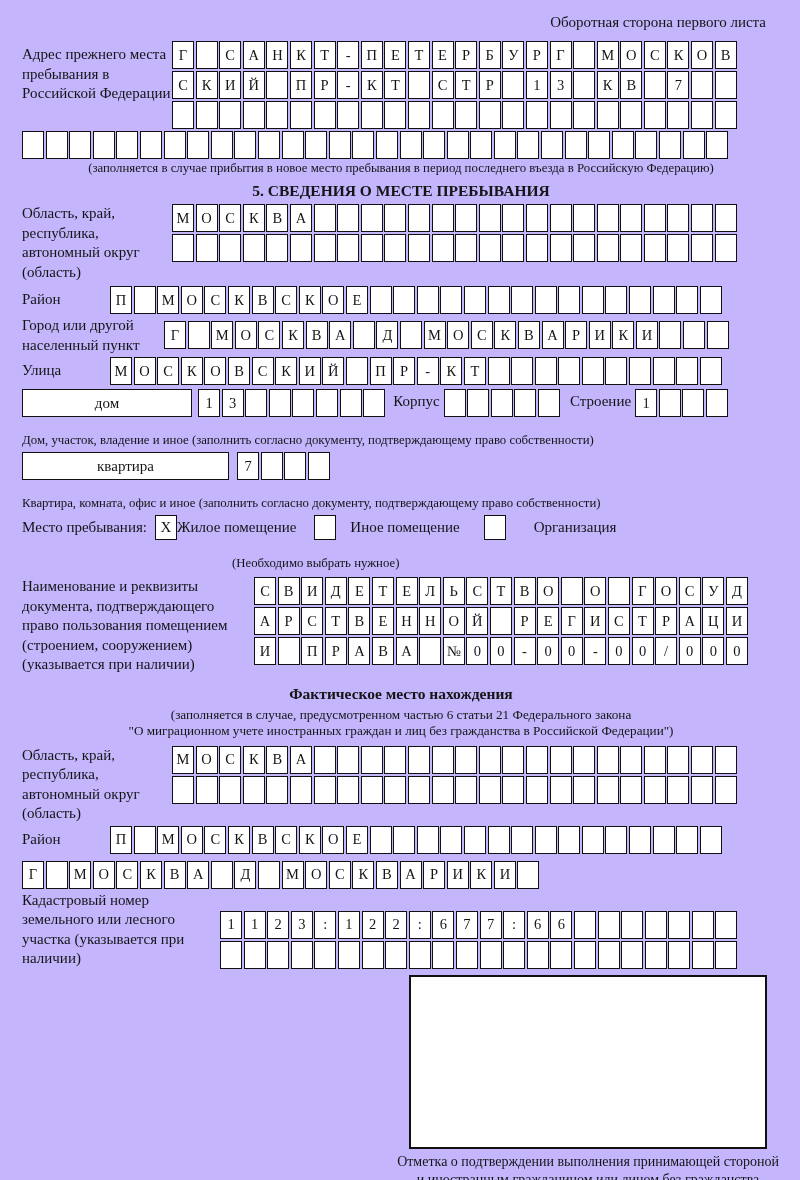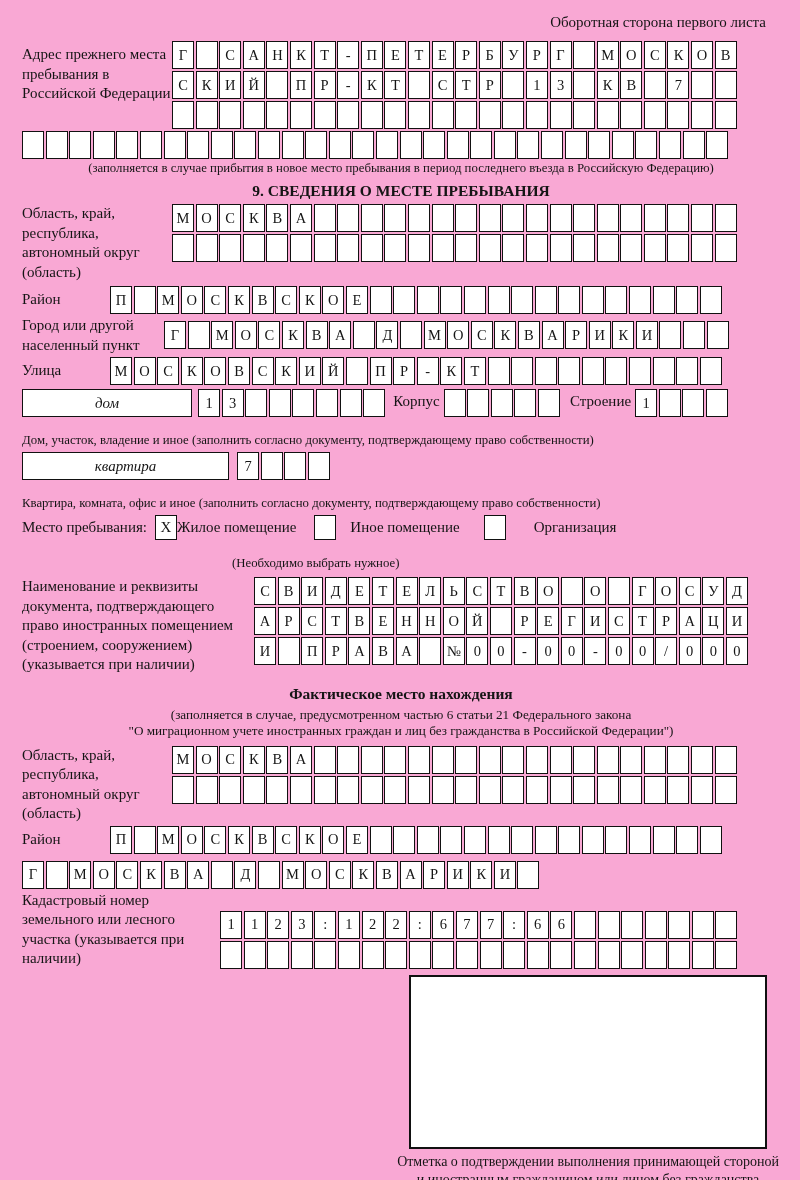--- a/index.html
+++ b/index.html
@@ -1,18 +1,18 @@
 <!DOCTYPE html>
 <html><head>
 <meta charset="utf-8">
 <style>
   html,body{margin:0;padding:0;background:#ffffff;}
   .page{
     width:800px;height:1180px;box-sizing:border-box;position:relative;
-    background:#f9a8d4;color:#151515;
+    background:#c4b5fd;color:#151515;
     font-family:"Liberation Serif", "DejaVu Serif", serif;
     padding:14px 20px 0 22px;overflow:hidden;
   }
   .hdr{text-align:right;font-size:15px;padding-right:14px;}
   .fieldrow{display:flex;align-items:flex-start;}
   .rlabel{font-size:15px;line-height:1.3;flex:none;}
   .pt4{padding-top:4px;}
   .w150{width:150px;}
   .w88{width:88px;}
   .w142{width:142px;}
@@ -22,21 +22,21 @@
   .cells{display:flex;gap:1.6px;flex:none;}
   .cell{
     width:20px;height:26px;border:1.7px solid #111;flex:none;background:#fff;
     display:flex;align-items:center;justify-content:center;
     font-size:14.5px;line-height:1;
   }
   .note{font-size:12.8px;text-align:center;margin-top:2px;}
   .note-left{font-size:12.8px;margin-top:16px;}
   .sec-title{font-weight:bold;font-size:15.5px;text-align:center;margin:6px 0 4px 0;}
   .namedbox{border:1.7px solid #111;height:26px;box-sizing:content-box;flex:none;
-    display:flex;align-items:center;justify-content:center;font-size:15px;background:#fff;font-style:italic;}
+    display:flex;align-items:center;justify-content:center;font-size:15px;background:#fff;}
   .houserow{display:flex;align-items:flex-start;margin-top:4px;}
   .inline-label{font-size:15px;padding-top:4px;flex:none;}
   .stayrow{display:flex;align-items:center;margin-top:4px;font-size:15px;}
   .chkbox{width:20px;height:23px;border:1.7px solid #111;flex:none;
     display:flex;align-items:center;justify-content:center;font-size:15px;background:#fff;}
   .fact-note{font-size:13.2px;text-align:center;line-height:1.25;}
   .confirm-wrap{margin-left:370px;width:392px;margin-top:6px;}
   .confirm-box{width:354px;height:170px;border:2px solid #111;margin:0 auto;background:#fff;}
   .confirm-caption{font-size:14px;line-height:1.3;text-align:center;margin-top:4px;}
   .mt2{margin-top:2px;} .mt4{margin-top:4px;} .mt6{margin-top:6px;}
@@ -159,21 +159,21 @@
       <div class="cell"></div>
       <div class="cell"></div>
       <div class="cell"></div>
       <div class="cell"></div>
       <div class="cell"></div>
       <div class="cell"></div>
       <div class="cell"></div>
     </div>
   <div class="note">(заполняется в случае прибытия в новое место пребывания в период последнего въезда в Российскую Федерацию)</div>
 
-  <div class="sec-title">9. СВЕДЕНИЯ О МЕСТЕ ПРЕБЫВАНИЯ</div>
+  <div class="sec-title">5. СВЕДЕНИЯ О МЕСТЕ ПРЕБЫВАНИЯ</div>
 
   <div class="fieldrow">
     <div class="rlabel w150">Область, край, республика, автономный округ (область)</div>
     <div class="rowscol">
       <div class="cells">
           <div class="cell">М</div>
           <div class="cell">О</div>
           <div class="cell">С</div>
           <div class="cell">К</div>
           <div class="cell">В</div>
@@ -366,21 +366,21 @@
     <span class="chkbox" style="margin-left:8px">X</span>
     <span style="">Жилое помещение</span>
     <span class="chkbox" style="margin-left:18px"></span>
     <span style="margin-left:14px">Иное помещение</span>
     <span class="chkbox" style="margin-left:24px"></span>
     <span style="margin-left:28px">Организация</span>
   </div>
   <div class="note-left" style="margin-left:210px">(Необходимо выбрать нужное)</div>
 
   <div class="fieldrow mt6">
-    <div class="rlabel w232">Наименование и реквизиты документа, подтверждающего право иностранных помещением (строением, сооружением) (указывается при наличии)</div>
+    <div class="rlabel w232">Наименование и реквизиты документа, подтверждающего право пользования помещением (строением, сооружением) (указывается при наличии)</div>
     <div class="rowscol">
       <div class="cells">
           <div class="cell">С</div>
           <div class="cell">В</div>
           <div class="cell">И</div>
           <div class="cell">Д</div>
           <div class="cell">Е</div>
           <div class="cell">Т</div>
           <div class="cell">Е</div>
           <div class="cell">Л</div>

